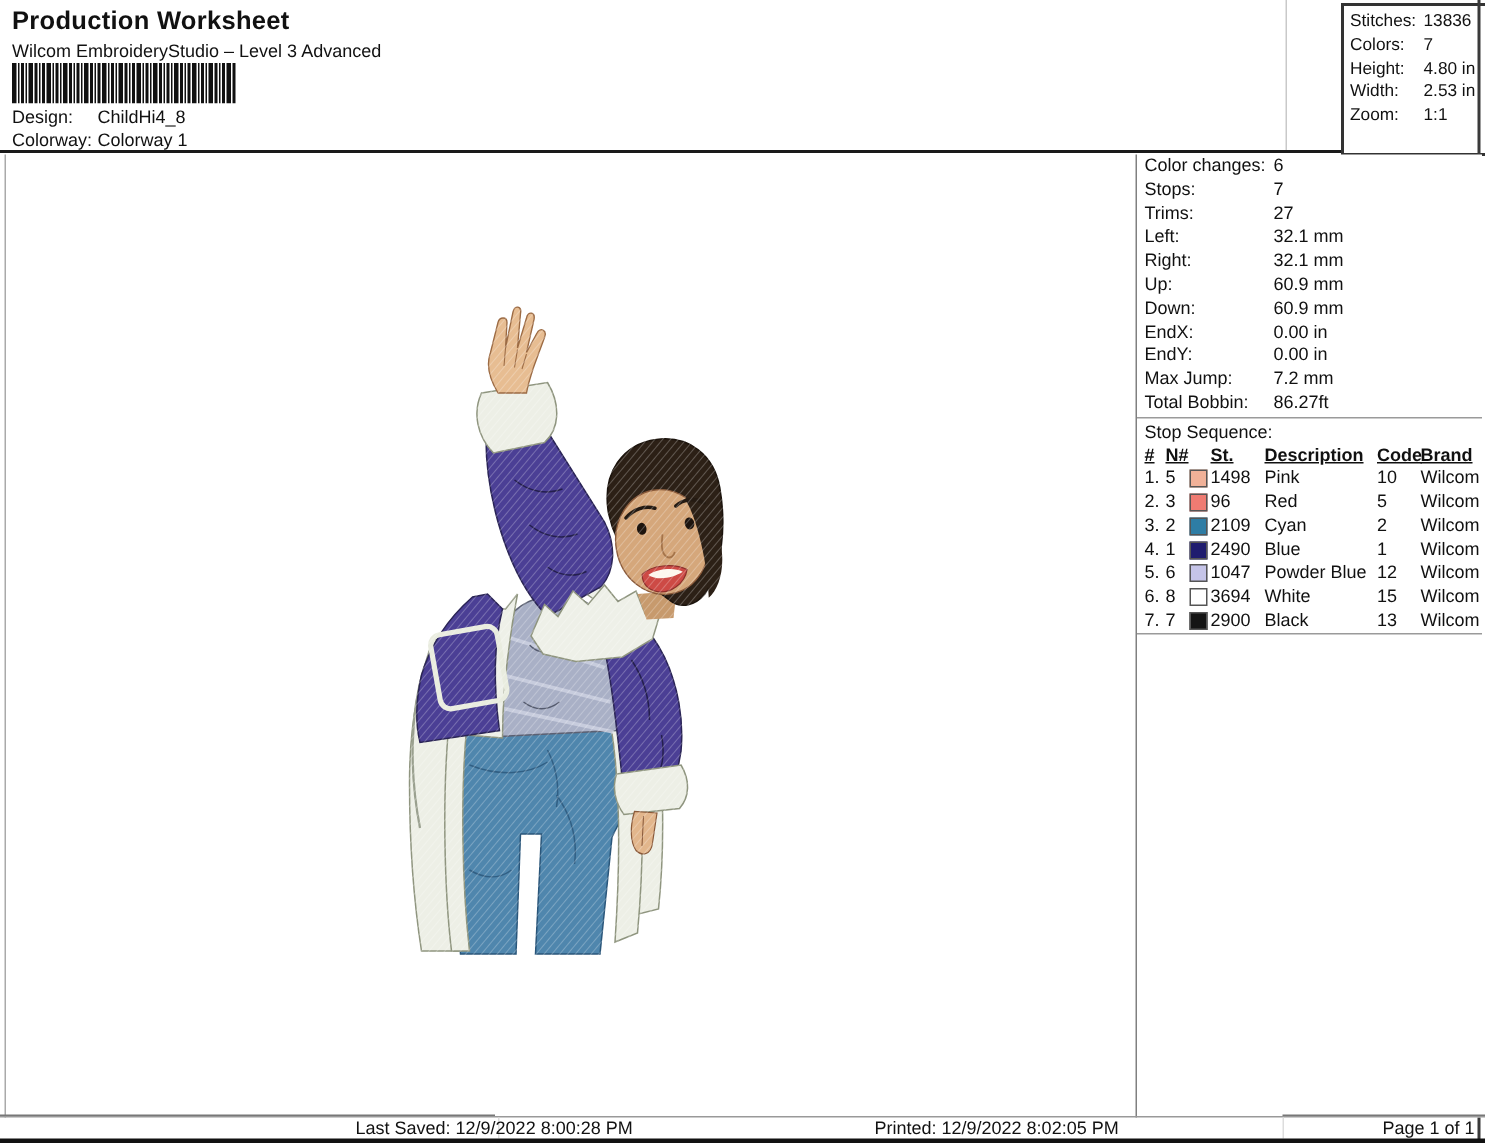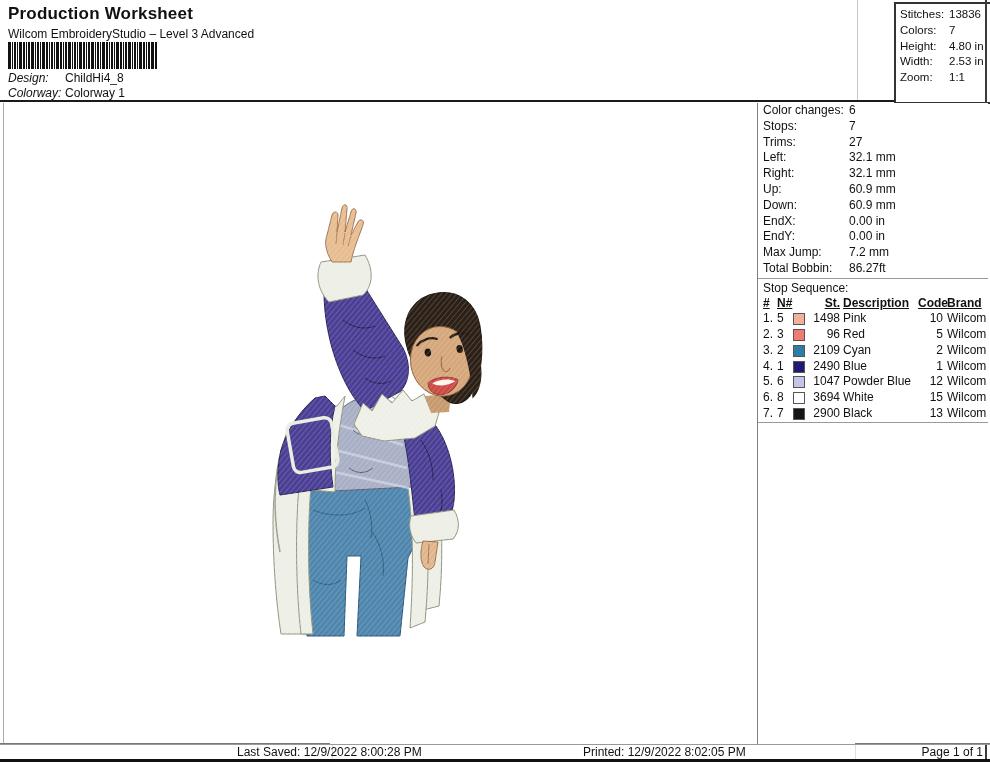--- a/index.html
+++ b/index.html
@@ -8,38 +8,38 @@
     width:990px;height:762px;position:relative;overflow:hidden;
     background:#ffffff;color:#111;
     font-family:"Liberation Sans", sans-serif;
   }
   .abs{position:absolute;}
   
   #hdr-title{left:8px;top:4px;font-size:17px;font-weight:bold;letter-spacing:.2px;}
   #hdr-sub{left:8px;top:27px;font-size:12px;}
   #barcode{left:8px;top:42px;}
   .hdr-kv{left:8px;font-size:12px;display:flex;}
-  .hdr-kv .k{width:57px;font-style:italic;}
+  .hdr-kv .k{width:57px;}
   #hdr-design{top:71px;}
   #hdr-colorway{top:86px;}
   #hdr-divider{left:0;top:100px;width:988px;height:2px;background:#1a1a1a;}
   #hdr-vsep{left:857px;top:0;width:1px;height:100px;background:#c9c9c9;}
   
   #summary-box{left:894px;top:2px;width:91px;height:95px;border:2px solid #333;padding:3px 0 0 4px;box-sizing:content-box;background:#fff;}
   .sum-row{display:grid;grid-template-columns:49px auto;font-size:11.5px;line-height:15.8px;white-space:nowrap;}
   
   #edge-right{left:985px;top:0;width:2px;height:762px;background:#3a3a3a;}
   #edge-left{left:3px;top:103px;width:1px;height:642px;background:#aaa;}
   
   #right-panel{left:757px;top:103px;width:231px;height:642px;border-left:1px solid #808080;box-sizing:border-box;background:#fff;}
   .mi-row{display:grid;grid-template-columns:86px auto;font-size:12px;line-height:15.8px;padding-left:5px;white-space:nowrap;}
   .panel-sep{height:1px;background:#9a9a9a;margin:1px 0 0 0;}
   #stop-seq-title{font-size:12px;line-height:15px;padding-left:5px;margin-top:2px;}
   .ss-grid{display:grid;grid-template-columns:14px 16px 14px 33px 78px 25px 44px;padding-left:5px;font-size:12px;line-height:15.7px;align-items:start;white-space:nowrap;}
-  .ss-grid .c-st,.ss-grid .c-code{text-align:right;}
+  .ss-grid .c-st,.ss-grid .c-code{}
   .ss-grid .c-desc{padding-left:3px;}
   .ss-grid .c-brand{padding-left:4px;}
   .ss-head span{font-weight:bold;text-decoration:underline;}
   .swatch{width:10px;height:10px;border:1px solid #555;margin-top:2px;}
   
   #footer-top-line{left:0;top:744px;width:990px;height:1px;background:#999;}
   #footer-seg-left{left:0;top:743px;width:330px;height:1px;background:#777;}
   #footer-seg-right{left:855px;top:743px;width:135px;height:1px;background:#777;}
   #footer-vsep-1{left:332px;top:745px;width:1px;height:14px;background:#ddd;}
   #footer-vsep-2{left:855px;top:745px;width:1px;height:14px;background:#ddd;}

